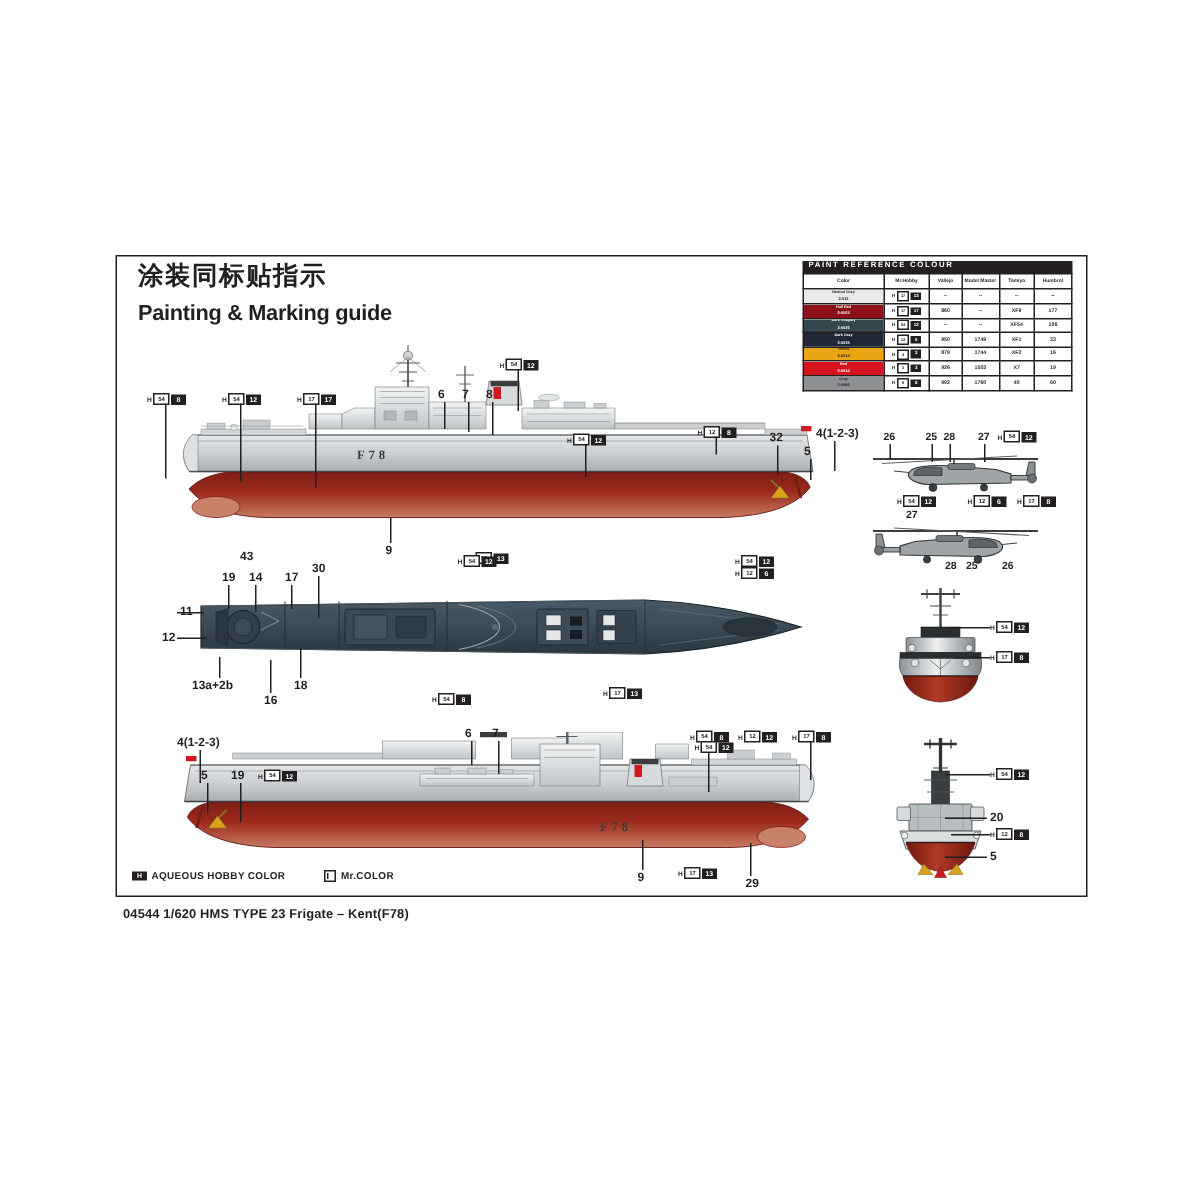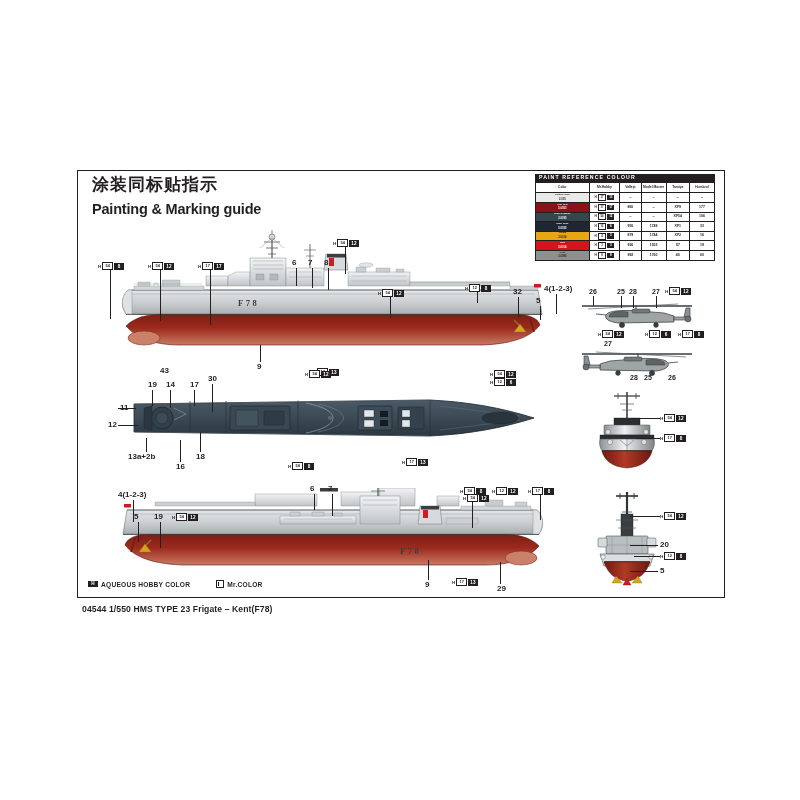--- a/index.html
+++ b/index.html
@@ -787,15 +787,15 @@
     <div class="legend-grp">
       <span class="hbox">H</span>
       <span class="legend-txt">AQUEOUS HOBBY COLOR</span>
     </div>
     <div class="legend-grp">
       <span class="mcbox"></span>
       <span class="legend-txt">Mr.COLOR</span>
     </div>
   </div>
 
-  <div id="caption">04544  1/550  HMS TYPE 23 Frigate – Kent(F78)</div>
+  <div id="caption">04544  1/620  HMS TYPE 23 Frigate – Kent(F78)</div>
 
 </div>
 
 </body></html>

